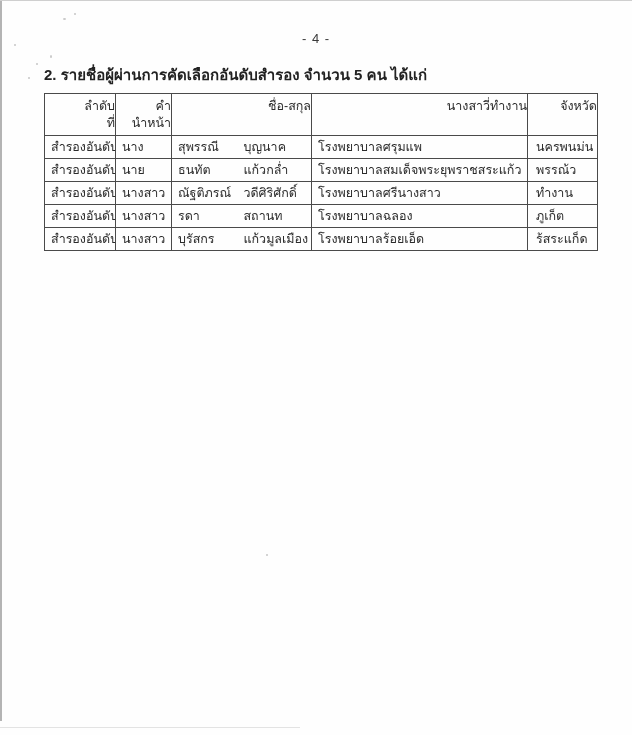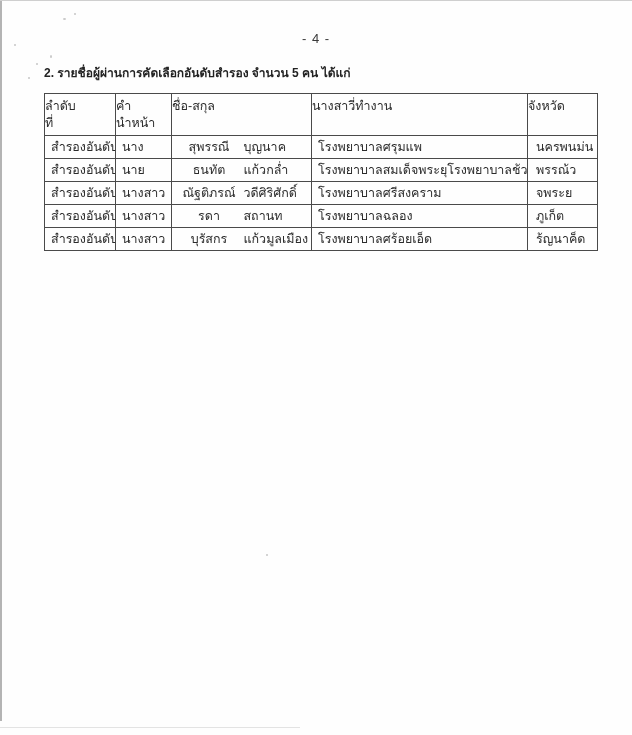--- a/index.html
+++ b/index.html
@@ -50,21 +50,21 @@
     position: absolute;
     top: 30px; left: 0; right: 0;
     text-align: center;
     font-size: 13px;
     color: #3a3a3a;
     letter-spacing: 1px;
   }
   .heading {
     position: absolute;
     top: 62px; left: 44px;
-    font-size: 12px;
+    font-size: 15px;
     font-weight: bold;
     color: #222;
   }
   table.doc-table {
     position: absolute;
     top: 92px; left: 44px;
     width: 553px;
     border-collapse: collapse;
     table-layout: fixed;
     font-size: 12.5px;
@@ -73,39 +73,38 @@
   .doc-table th, .doc-table td {
     border: 1px solid #4a4a4a;
     font-weight: normal;
     overflow: hidden;
     white-space: nowrap;
   }
   .doc-table thead tr { height: 42px; }
   .doc-table tbody tr { height: 22.5px; }
   .doc-table th {
     vertical-align: top;
-    text-align: left;
+    text-align: right;
     padding-top: 4px;
     line-height: 17px;
   }
   .doc-table td {
     vertical-align: middle;
     text-align: left;
     padding: 1px 4px 1px 6px;
   }
   .col-order    { width: 71px; }
   .col-title    { width: 56px; }
   .col-name     { width: 140px; }
   .col-work     { width: 216px; }
   .col-province { width: 70px; }
   td.cell-name { padding-left: 6px; }
   td.cell-name .fname {
     display: inline-block;
     width: 62px;
-    text-align: center;
   }
   td.cell-province { padding-left: 8px; }
 </style>
 </head>
 <body>
 
 <div class="page">
 
   <div class="edge-left"></div>
   <div class="edge-bottom"></div>
@@ -157,49 +156,49 @@
         <td>โรงพยาบาลศรุมแพ</td>
         <td class="cell-province">นครพนม่น</td>
       </tr>
       <tr>
         <td>สำรองอันดับ 2</td>
         <td>นาย</td>
         <td class="cell-name">
           <span class="fname">ธนทัต</span>
           <span class="lname">แก้วกล่ำ</span>
         </td>
-        <td>โรงพยาบาลสมเด็จพระยุโรงพยาบาลช้ว</td>
+        <td>โรงพยาบาลสมเด็จพระยุพราชสระแก้ว</td>
         <td class="cell-province">พรรณ้ว</td>
       </tr>
       <tr>
         <td>สำรองอันดับ 3</td>
         <td>นางสาว</td>
         <td class="cell-name">
           <span class="fname">ณัฐติภรณ์</span>
           <span class="lname">วดีศิริศักดิ์</span>
         </td>
-        <td>โรงพยาบาลศรีสงคราม</td>
-        <td class="cell-province">จพระย</td>
+        <td>โรงพยาบาลศรีนางสาว</td>
+        <td class="cell-province">ทำงาน</td>
       </tr>
       <tr>
         <td>สำรองอันดับ 4</td>
         <td>นางสาว</td>
         <td class="cell-name">
           <span class="fname">รดา</span>
           <span class="lname">สถานท</span>
         </td>
         <td>โรงพยาบาลฉลอง</td>
         <td class="cell-province">ภูเก็ต</td>
       </tr>
       <tr>
         <td>สำรองอันดับ 5</td>
         <td>นางสาว</td>
         <td class="cell-name">
           <span class="fname">บุรัสกร</span>
           <span class="lname">แก้วมูลเมือง</span>
         </td>
-        <td>โรงพยาบาลศร้อยเอ็ด</td>
-        <td class="cell-province">ร้ญนาค็ด</td>
+        <td>โรงพยาบาลร้อยเอ็ด</td>
+        <td class="cell-province">ร้สระแก็ด</td>
       </tr>
     </tbody>
   </table>
 
 </div>
 
 </body></html>

